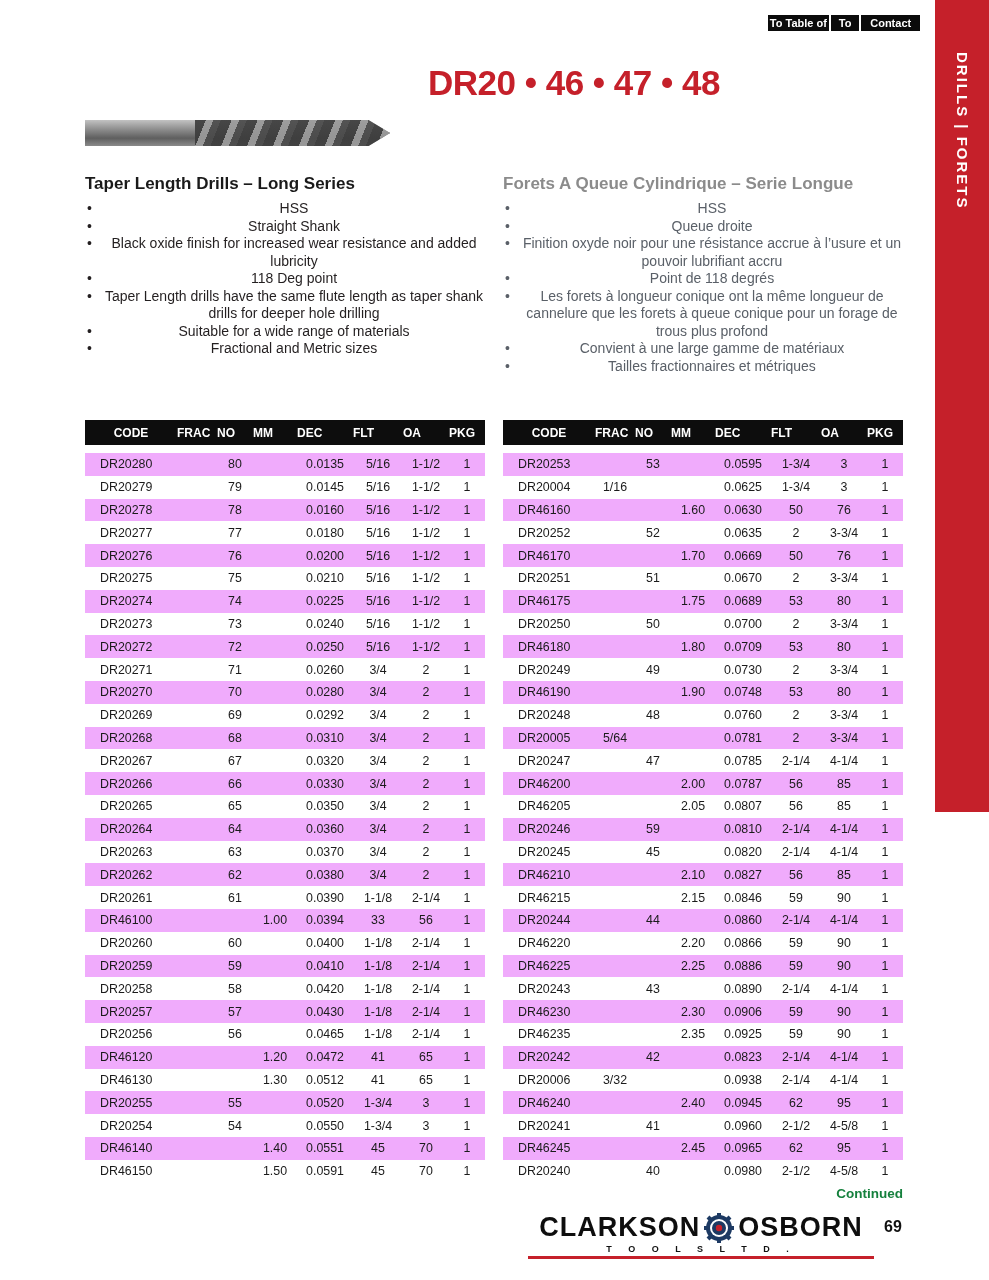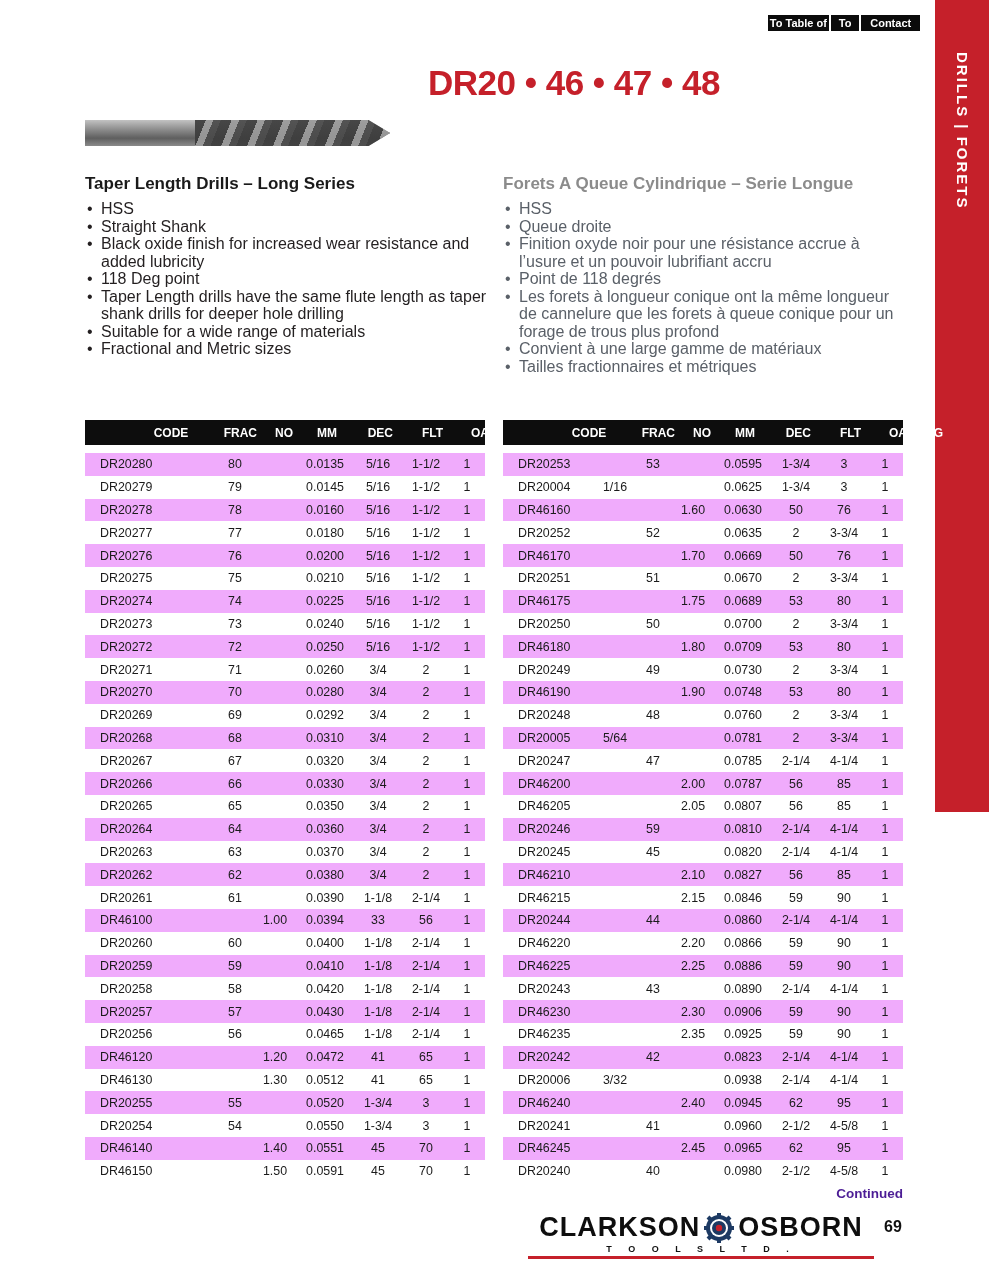--- a/index.html
+++ b/index.html
@@ -31,38 +31,38 @@
     clip-path:polygon(0 0, 89% 0, 100% 50%, 89% 100%, 0 100%);
     background:repeating-linear-gradient(112deg, #3c3c3c 0 10px, #9a9a9a 10px 17px, #4a4a4a 17px 24px); opacity:.92; }
 
   
   .feat-head { position:absolute; top:174px; font-size:17px; font-weight:bold; }
   .feat-head.en { left:85px; color:#1a1a1a; }
   .feat-head.fr { left:503px; color:#8b8b8b;text-align:right; }
   ul.bullets { position:absolute; top:200px; width:402px; list-style:none; }
   ul.bullets.en { left:85px; color:#231f20; }
   ul.bullets.fr { left:503px; color:#5a6068; }
-  ul.bullets li { position:relative; font-size:16px; line-height:17.5px; padding-left:16px; }
+  ul.bullets li { position:relative; font-size:14px; line-height:17.5px; padding-left:16px;text-align:center; }
   ul.bullets li::before { content:"•"; position:absolute; left:2px; }
 
   
   .ctable { position:absolute; top:420px; width:400px; }
   .ctable.left { left:85px; }
   .ctable.right { left:503px; }
   .thead, .trow { display:grid; grid-template-columns:92px 40px 36px 44px 56px 50px 46px 36px; align-items:center; }
-  .thead { background:#0d0d0d; height:25px; margin-bottom:8px;padding-left:40px; }
-  .thead .cell { color:#ffffff; font-weight:bold; font-size:12px; text-align:right; }
+  .thead { background:#0d0d0d; height:25px; margin-bottom:8px; }
+  .thead .cell { color:#ffffff; font-weight:bold; font-size:12px; text-align:left; }
   .trow { height:22.8px; font-size:12.4px; color:#1b1b1b; }
   .trow.odd { background:#f0abfc; }
   .trow .cell { text-align:center; }
   .trow .cell.c0 { text-align:left; padding-left:15px; }
   .thead .cell.c0 { text-align:center; }
 
   
-  .continued { position:absolute; top:1186px; left:503px; width:400px; text-align:right; font-size:13.5px; font-weight:bold; color:#4c1d95; }
+  .continued { position:absolute; top:1186px; left:503px; width:400px; text-align:right; font-size:13.5px; font-weight:bold; color:#15803d; }
   .logo { position:absolute; left:528px; top:1212px; width:346px; }
   .logo .row1 { display:flex; align-items:center; justify-content:center; gap:4px; }
   .logo .word { font-size:27px; font-weight:800; letter-spacing:1px; color:#0e0e0e; }
   .logo .sub { text-align:center; font-size:9px; font-weight:bold; letter-spacing:7px; color:#111; margin-top:1px; }
   .logo .redline { height:3px; background:#c5202a; margin-top:2px; }
   .page-num { position:absolute; left:884px; top:1218px; font-size:16px; font-weight:bold; color:#111; }
 </style>
 </head>
 <body>
 

